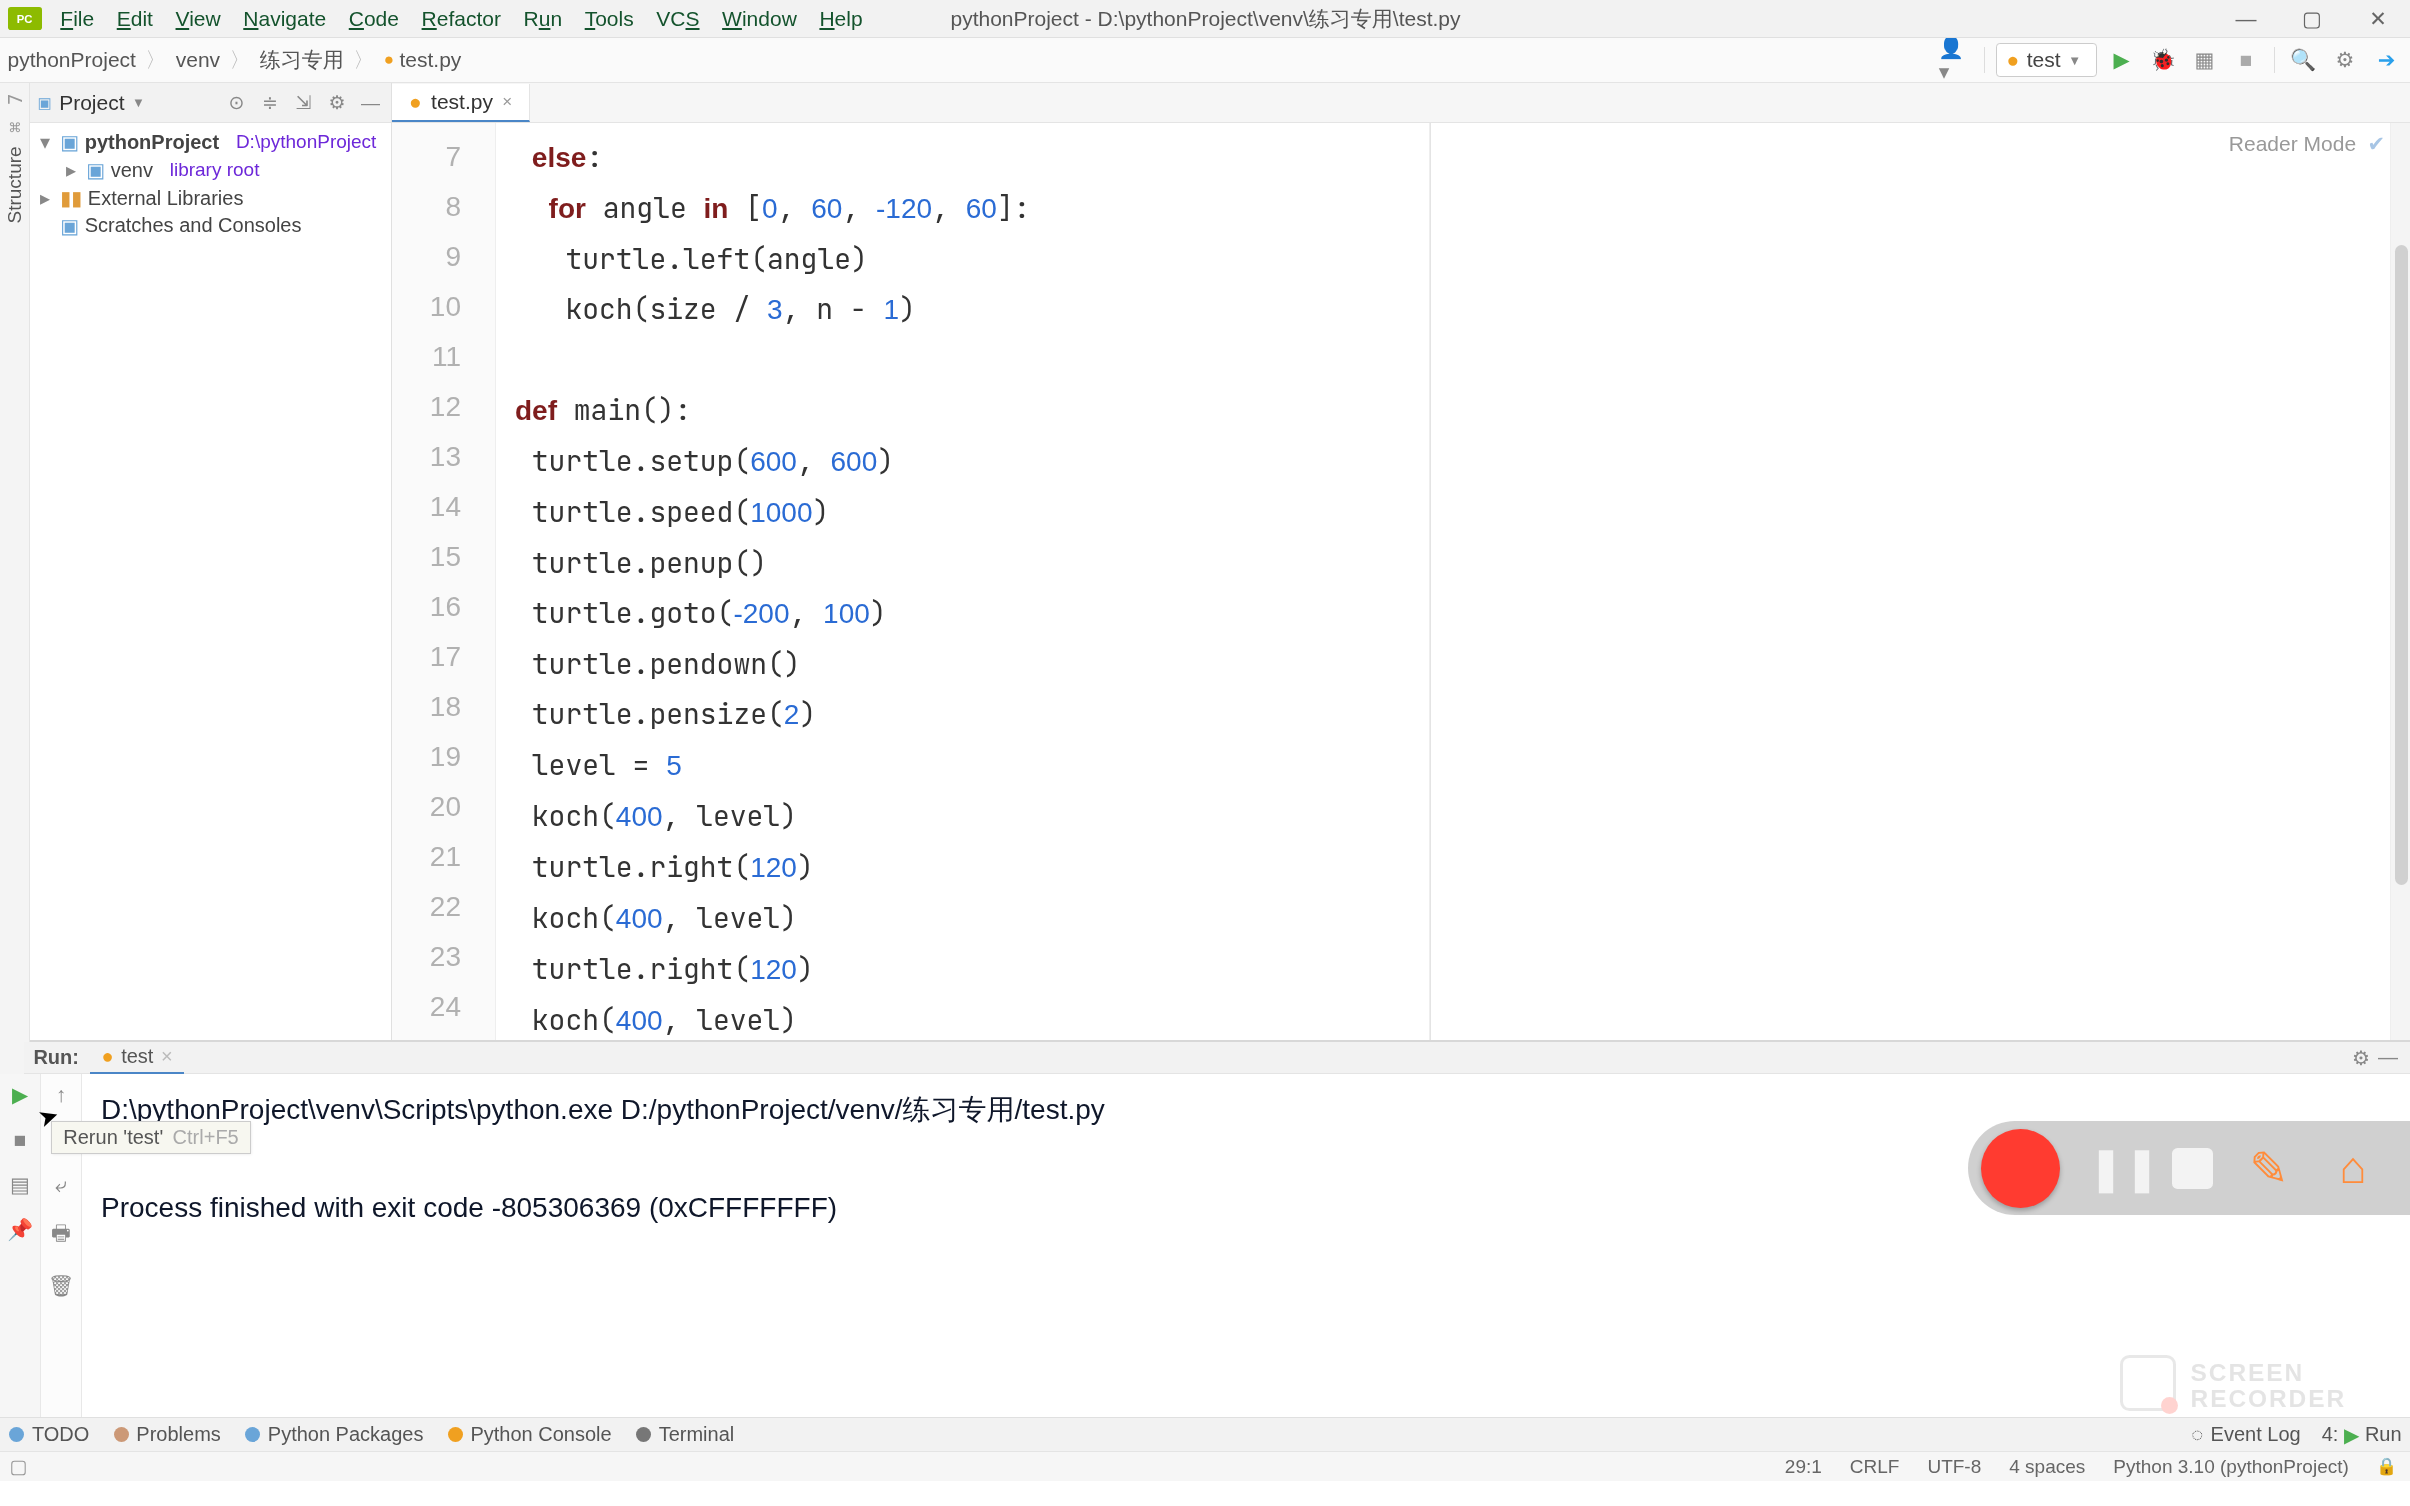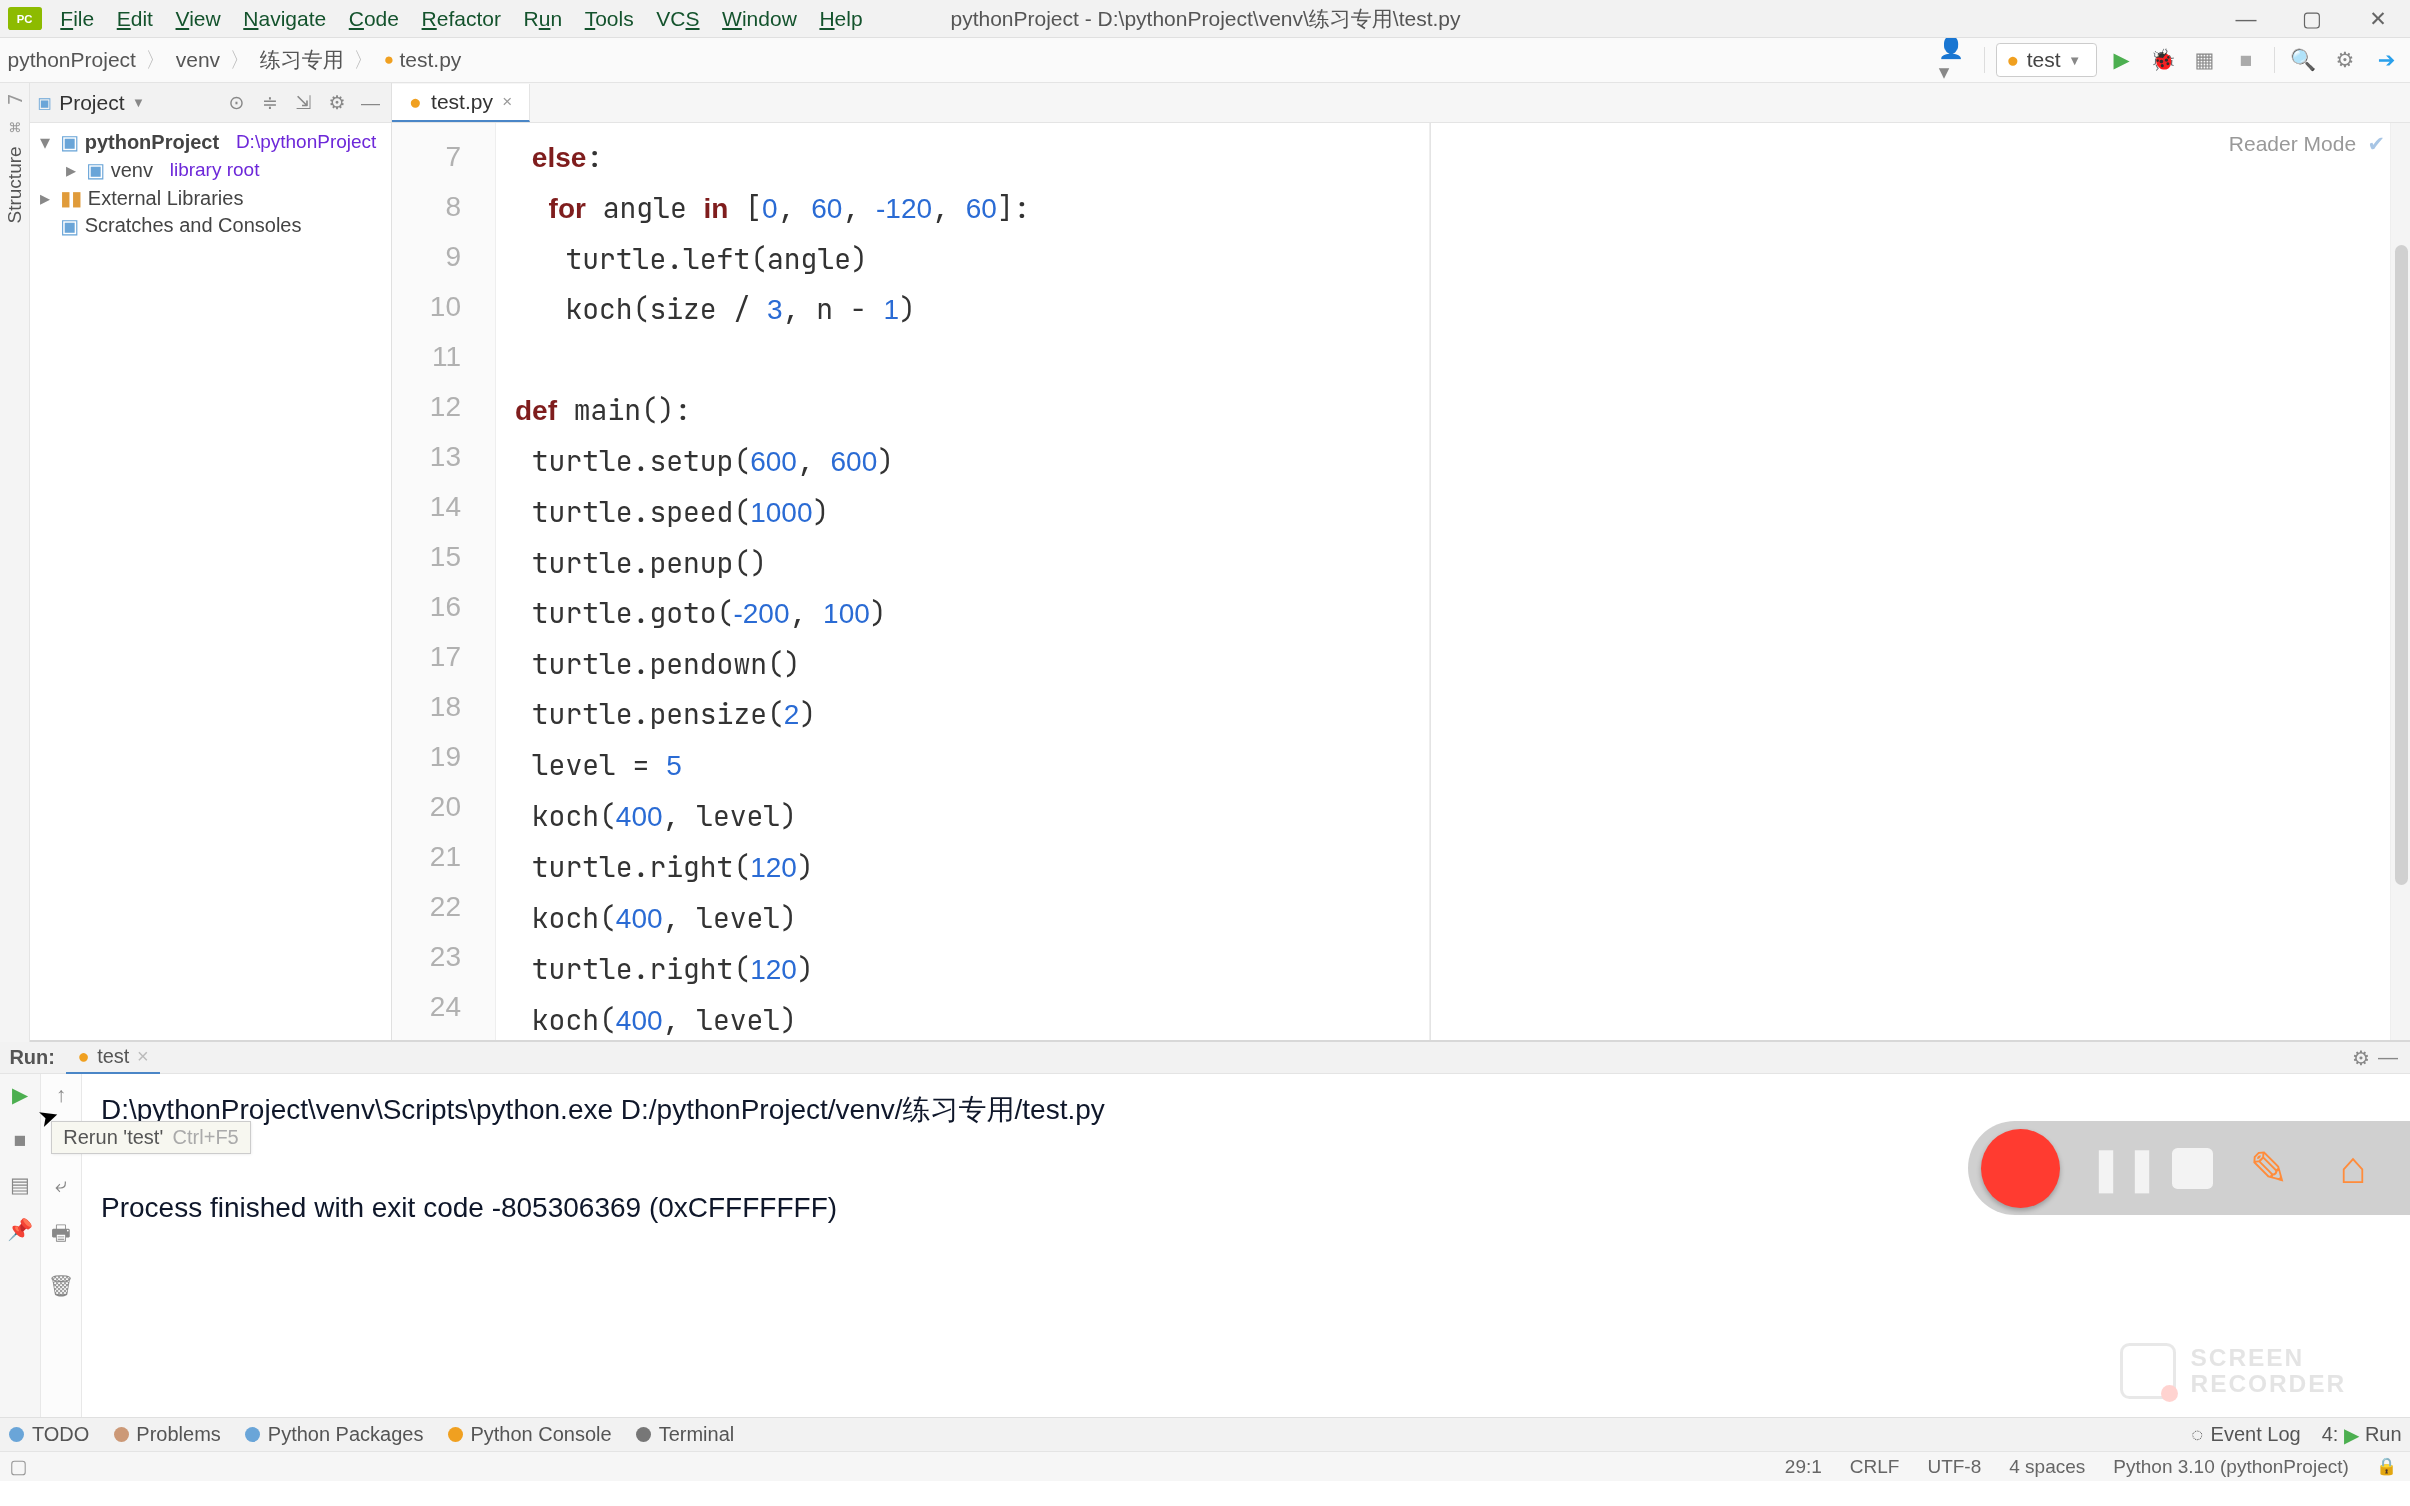--- a/index.html
+++ b/index.html
@@ -127,20 +127,21 @@
 }
 .editor-split { width: 0.9px; background: #e4e4e4; }
 .editor-blank { flex: 1.05; }
 
 
 .run-panel { height: 377px; border-top: 2.8px solid #d8d8d8; display: flex; flex-direction: column; }
 .run-tabbar {
   height: 32px; background: #f2f2f2; display: flex; align-items: center;
   font-size: 20px; color: #555; padding: 0 9.4px; gap: 11.3px; border-bottom: 0.9px solid #e4e4e4;
   position: relative;
+  margin-left: 24px;
 }
 .run-tabbar .label { font-weight: 600; }
 .run-tabbar .run-tab {
   padding: 3.8px 11.3px; border-bottom: 2.8px solid #4a86c7; display: flex; gap: 7.5px; align-items: center;
 }
 .run-tabbar .run-tab .close { color: #bbb; }
 .run-tabbar .gear { position: absolute; right: 41px; color: #888; }
 .run-tabbar .min  { position: absolute; right: 13px; color: #888; }
 
 .run-body { flex: 1; display: flex; position: relative; }
@@ -177,21 +178,21 @@
   box-shadow: 0 2.8px 5.6px rgba(0,0,0,.25);
 }
 .rec-icon { color: rgba(255,255,255,.75); font-size: 43px; width: 56px; text-align: center; }
 .rec-pause::before { content: "❚❚"; }
 .rec-stop { width: 41px; height: 41px; background: rgba(255,255,255,.75); border-radius: 5.6px; }
 .rec-pen { font-size: 47px; color: #ff8c3b; }
 .rec-home { font-size: 45px; color: #ff8c3b; }
 
 .watermark {
   position: absolute; right: 9.4px; bottom: 5.6px; width: 282px; height: 81px;
-  display: flex; align-items: center; gap: 15px; opacity: .22;
+  display: flex; align-items: flex-end; gap: 15px; opacity: .22;
 }
 .watermark .wm-icon {
   width: 56px; height: 56px; border: 3.8px solid #999; border-radius: 9.4px; position: relative;
 }
 .watermark .wm-icon::after {
   content: ""; position: absolute; right: -5.6px; bottom: -5.6px; width: 17px; height: 17px;
   background: #ff3b30; border-radius: 50%;
 }
 .watermark .wm-text { font-size: 24.5px; font-weight: 700; color: #888; line-height: 1.05; letter-spacing: 1.9px; }
 

